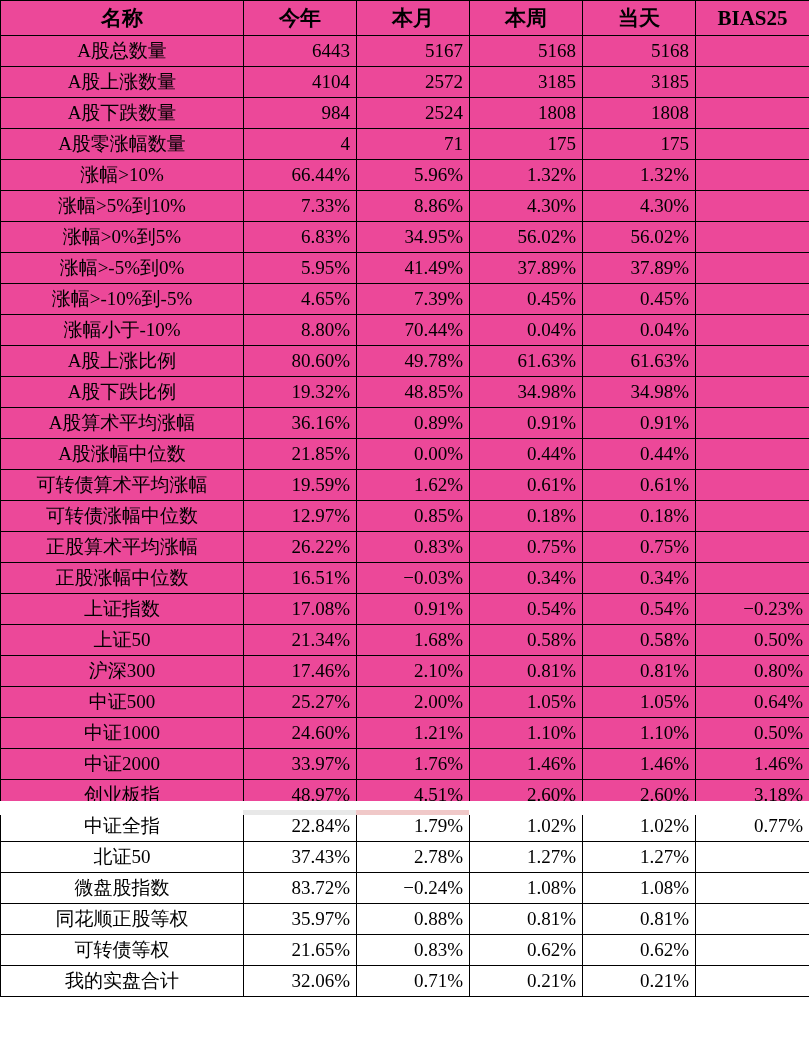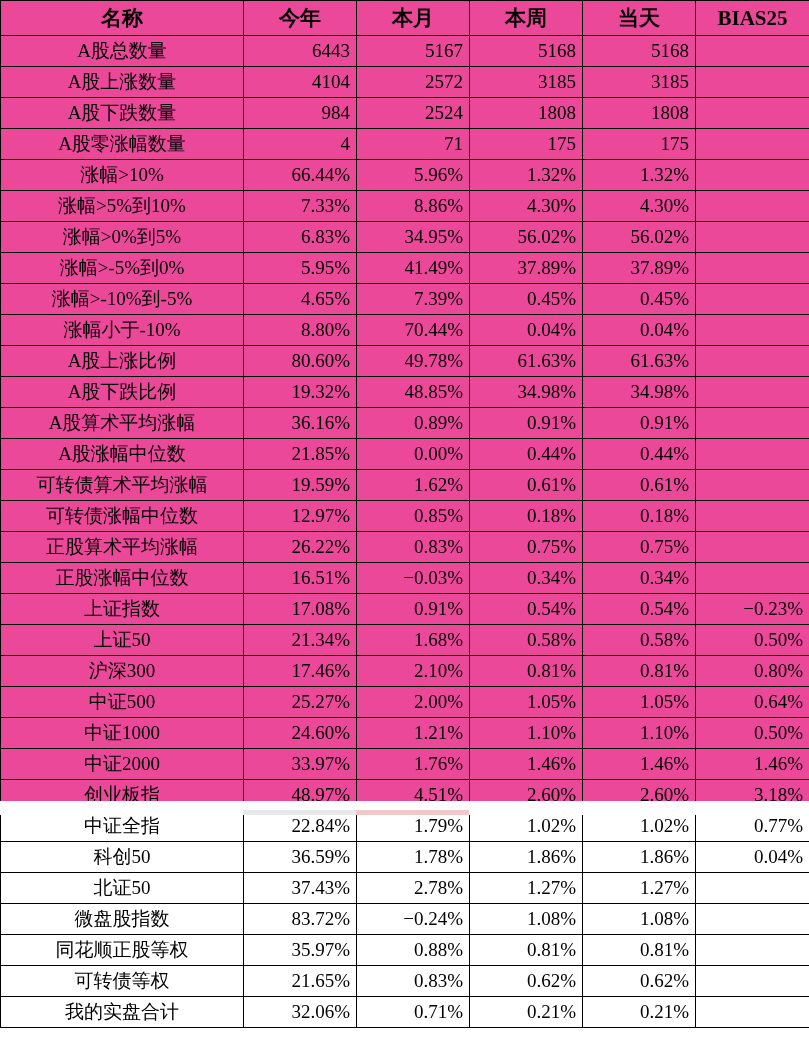--- a/index.html
+++ b/index.html
@@ -301,28 +301,20 @@
         </tr>
         <tr>
           <td class="name-cell">中证全指</td>
           <td class="num-cell">22.84%</td>
           <td class="num-cell">1.79%</td>
           <td class="num-cell">1.02%</td>
           <td class="num-cell">1.02%</td>
           <td class="num-cell">0.77%</td>
         </tr>
         <tr>
-          <td class="name-cell">科创50</td>
-          <td class="num-cell">36.59%</td>
-          <td class="num-cell">1.78%</td>
-          <td class="num-cell">1.86%</td>
-          <td class="num-cell">1.86%</td>
-          <td class="num-cell">0.04%</td>
-        </tr>
-        <tr>
           <td class="name-cell">北证50</td>
           <td class="num-cell">37.43%</td>
           <td class="num-cell">2.78%</td>
           <td class="num-cell">1.27%</td>
           <td class="num-cell">1.27%</td>
           <td class="num-cell"></td>
         </tr>
         <tr>
           <td class="name-cell">微盘股指数</td>
           <td class="num-cell">83.72%</td>

